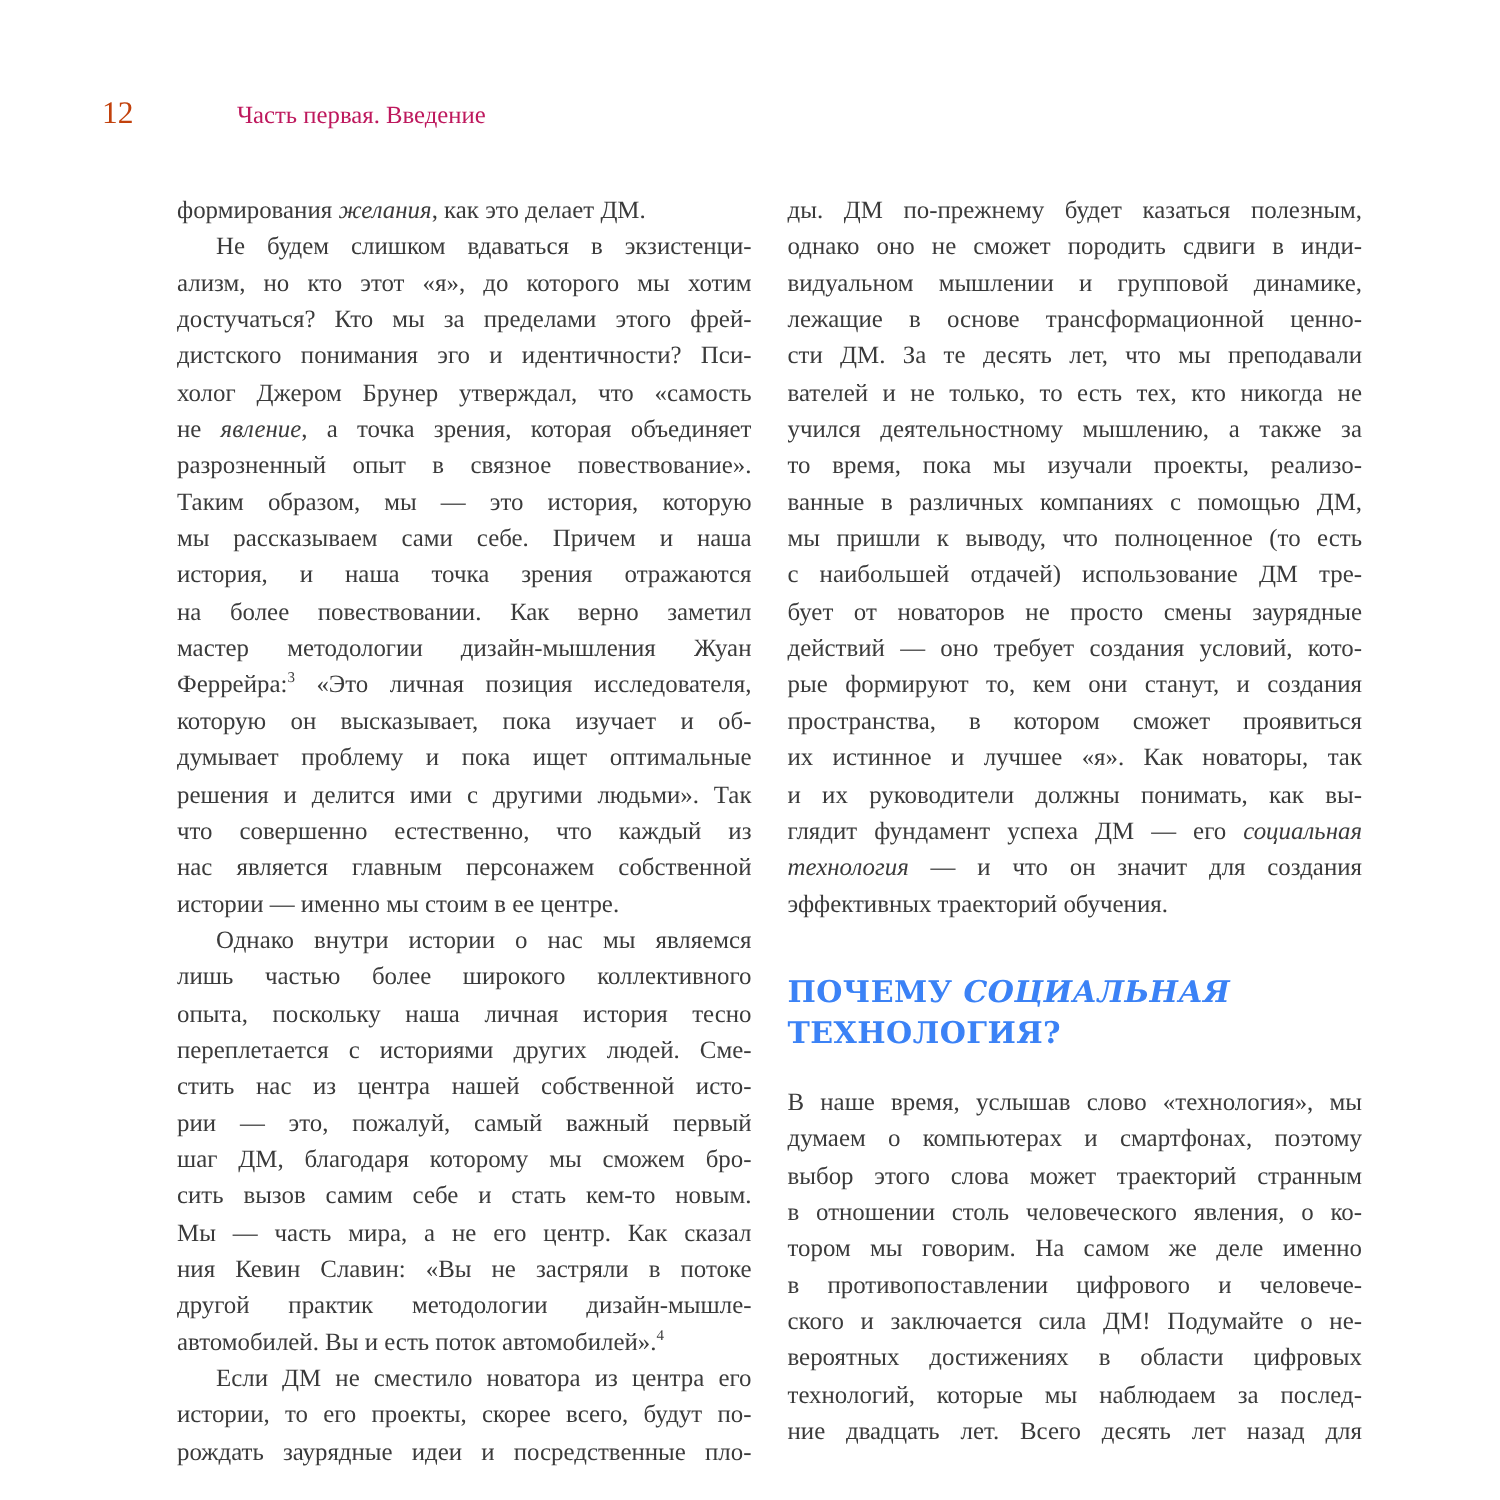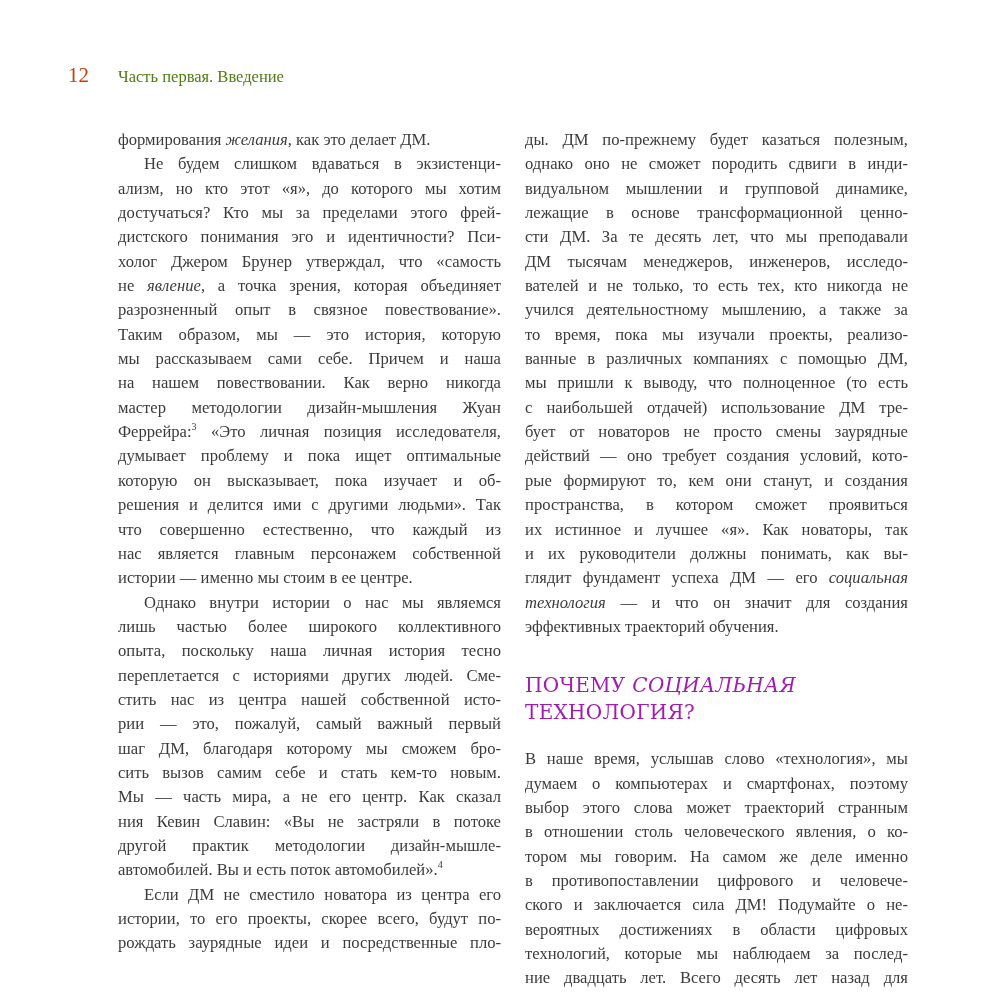--- a/index.html
+++ b/index.html
@@ -1,31 +1,31 @@
 <!DOCTYPE html>
 <html><head>
 <meta charset="utf-8">
 <style>
   html, body { margin: 0; padding: 0; background: #ffffff; }
   body { width: 1000px; height: 1000px; position: relative; overflow: hidden;
          font-family: "DejaVu Serif", "Liberation Serif", serif; color: #3a3a3a; }
   .running-header { position: absolute; top: 63px; left: 68px; height: 28px;
                     display: flex; align-items: baseline; }
   .page-number { font-size: 21px; color: #c2410c; width: 50px; font-family: "Liberation Serif", serif; }
-  .running-title { font-size: 16.5px; color: #4d7c0f; font-family: "Liberation Serif", serif; }
+  .running-title { font-size: 16.5px; color: #be185d; font-family: "Liberation Serif", serif; margin-left: 40px; }
   .column { position: absolute; top: 128px; width: 383px; font-size: 16.6px;
             line-height: 24.35px; font-family: "Liberation Serif", serif; color: #3b3b3b; }
   .col-left { left: 118px; }
   .col-right { left: 525px; }
   .line { display: block; text-align: justify; text-align-last: justify; white-space: nowrap; height: 24.35px; }
   .line.last { text-align-last: left; }
   .line.indent { padding-left: 26px; }
   .sup { font-size: 10px; vertical-align: super; line-height: 0; }
   i { font-style: italic; }
-  .heading { font-family: "DejaVu Serif", serif; font-weight: normal; color: #a21caf;
+  .heading { font-family: "DejaVu Serif", serif; font-weight: bold; color: #3b82f6;
              font-size: 20px; line-height: 27px; margin: 33px 0 21px 0; letter-spacing: 0.3px; }
   .heading .hl { display: block; }
   .heading i { font-style: italic; }
 </style>
 </head>
 <body>
 
 <div class="running-header">
   <span class="page-number">12</span>
   <span class="running-title">Часть первая. Введение</span>
@@ -35,25 +35,26 @@
     <span class="line last">формирования <i>желания</i>, как это делает ДМ.</span>
     <span class="line indent">Не будем слишком вдаваться в экзистенци-</span>
     <span class="line">ализм, но кто этот «я», до которого мы хотим</span>
     <span class="line">достучаться? Кто мы за пределами этого фрей-</span>
     <span class="line">дистского понимания эго и идентичности? Пси-</span>
     <span class="line">холог Джером Брунер утверждал, что «самость</span>
     <span class="line">не <i>явление</i>, а точка зрения, которая объединяет</span>
     <span class="line">разрозненный опыт в связное повествование».</span>
     <span class="line">Таким образом, мы — это история, которую</span>
     <span class="line">мы рассказываем сами себе. Причем и наша</span>
-    <span class="line">на нашем повествовании. Как верно никогда</span>
+    <span class="line">история, и наша точка зрения отражаются</span>
+    <span class="line">на более повествовании. Как верно заметил</span>
     <span class="line">мастер методологии дизайн-мышления Жуан</span>
     <span class="line">Феррейра:<span class="sup">3</span> «Это личная позиция исследователя,</span>
+    <span class="line">которую он высказывает, пока изучает и об-</span>
     <span class="line">думывает проблему и пока ищет оптимальные</span>
-    <span class="line">которую он высказывает, пока изучает и об-</span>
     <span class="line">решения и делится ими с другими людьми». Так</span>
     <span class="line">что совершенно естественно, что каждый из</span>
     <span class="line">нас является главным персонажем собственной</span>
     <span class="line last">истории — именно мы стоим в ее центре.</span>
     <span class="line indent">Однако внутри истории о нас мы являемся</span>
     <span class="line">лишь частью более широкого коллективного</span>
     <span class="line">опыта, поскольку наша личная история тесно</span>
     <span class="line">переплетается с историями других людей. Сме-</span>
     <span class="line">стить нас из центра нашей собственной исто-</span>
     <span class="line">рии — это, пожалуй, самый важный первый</span>
@@ -68,21 +69,20 @@
     <span class="line">рождать заурядные идеи и посредственные пло-</span>
   </div>
 
 <div class="column col-right">
   <div id="right-before">
       <span class="line">ды. ДМ по-прежнему будет казаться полезным,</span>
       <span class="line">однако оно не сможет породить сдвиги в инди-</span>
       <span class="line">видуальном мышлении и групповой динамике,</span>
       <span class="line">лежащие в основе трансформационной ценно-</span>
       <span class="line">сти ДМ. За те десять лет, что мы преподавали</span>
-      <span class="line">ДМ тысячам менеджеров, инженеров, исследо-</span>
       <span class="line">вателей и не только, то есть тех, кто никогда не</span>
       <span class="line">учился деятельностному мышлению, а также за</span>
       <span class="line">то время, пока мы изучали проекты, реализо-</span>
       <span class="line">ванные в различных компаниях с помощью ДМ,</span>
       <span class="line">мы пришли к выводу, что полноценное (то есть</span>
       <span class="line">с наибольшей отдачей) использование ДМ тре-</span>
       <span class="line">бует от новаторов не просто смены заурядные</span>
       <span class="line">действий — оно требует создания условий, кото-</span>
       <span class="line">рые формируют то, кем они станут, и создания</span>
       <span class="line">пространства, в котором сможет проявиться</span>

